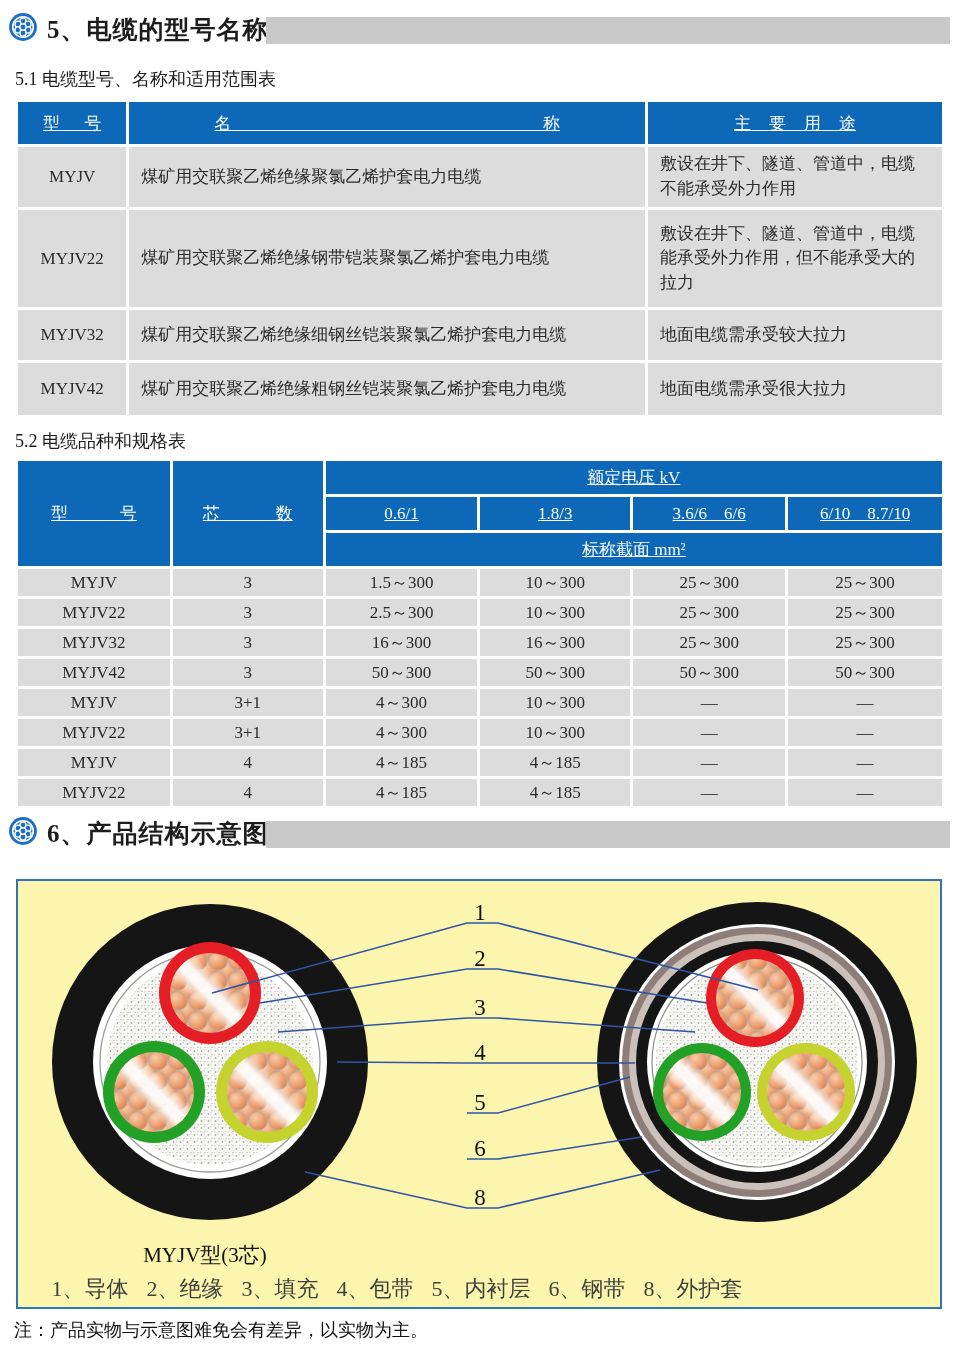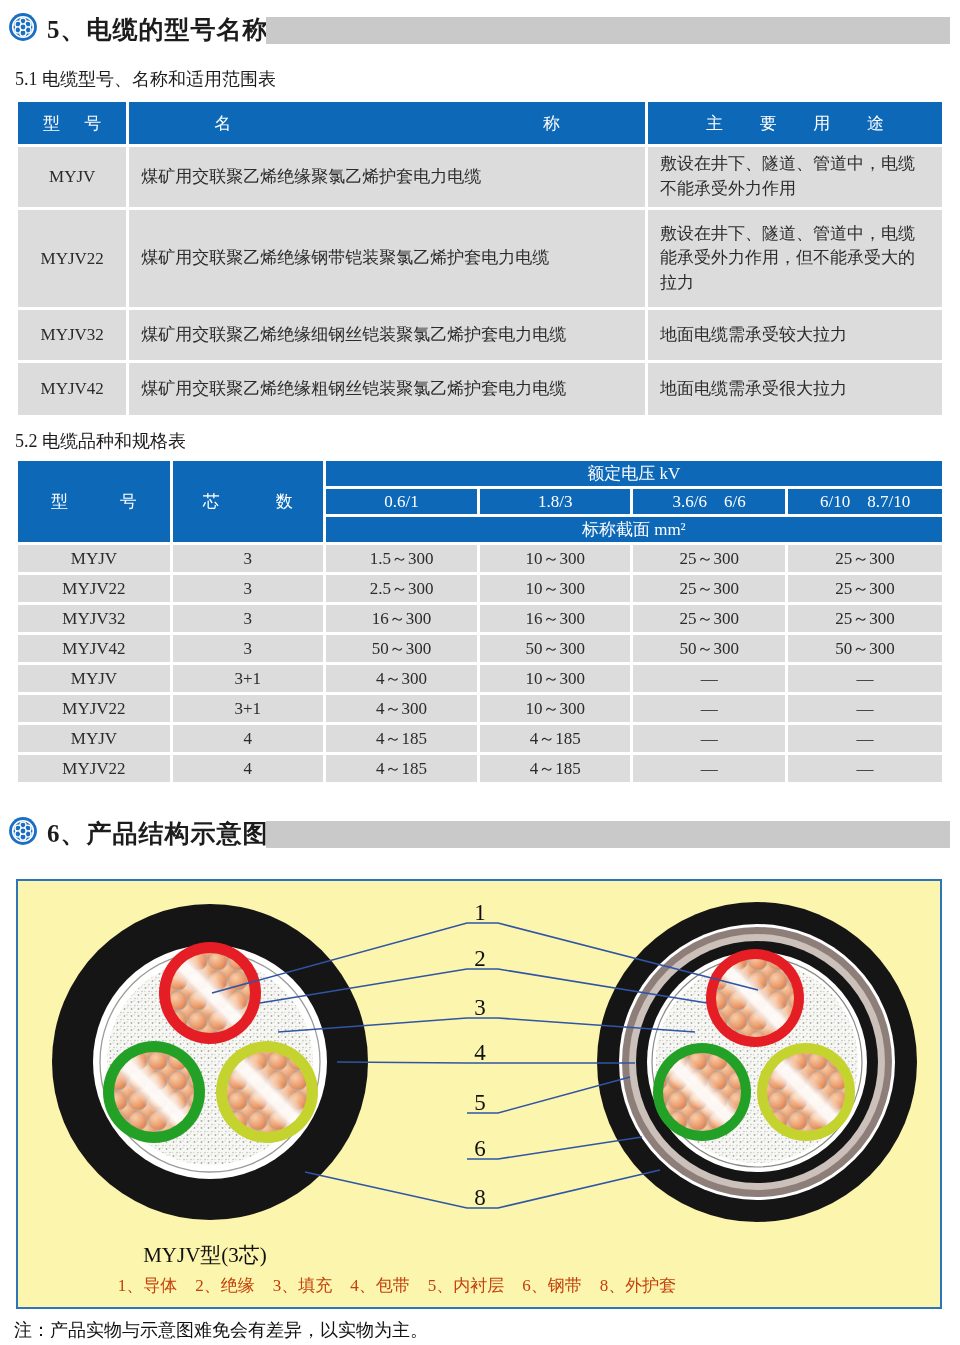--- a/index.html
+++ b/index.html
@@ -14,49 +14,49 @@
   .sec-head { position:absolute; left:0; width:960px; height:40px; }
   .sec-icon { position:absolute; left:8px; top:0; width:30px; height:30px; }
   .sec-title { position:absolute; left:47px; top:1px; font-size:25px; font-weight:bold; letter-spacing:1px; white-space:nowrap;font-family:Liberation Serif, serif; }
   .sec-bar { position:absolute; left:266px; top:5px; width:684px; height:27px; background:#c9c9c9; }
 
   .subtitle { position:absolute; left:15px; font-size:18px; white-space:nowrap; }
 
   
   table { border-collapse:separate; border-spacing:3px; table-layout:fixed; background:#ffffff; }
   th, td { font-weight:normal; text-align:center; vertical-align:middle; font-size:17px; }
-  th { background:#0d68b8; color:#ffffff; }
+  th { background:#0d68b8; color:#ffffff;text-decoration:underline; }
   td { background:#dcdcdc; color:#2b2b2b; }
   .spread { text-align:justify; text-align-last:justify; }
   .t1 { position:absolute; left:15px; top:99px; width:930px; }
   .t1 th { height:42px; }
   .t1 .pad-model { padding:0 25px; }
   .t1 .pad-name  { padding:0 85px; }
-  .t1 .pad-use   { padding:0 58px; }
+  .t1 .pad-use   { padding:0 86px; }
   .t1 td.left { text-align:left; padding:2px 12px; line-height:1.45; }
   .t1 tbody tr:nth-child(1) td { height:60px; }
   .t1 tbody tr:nth-child(2) td { height:97px; }
   .t1 tbody tr:nth-child(3) td { height:50px; }
   .t1 tbody tr:nth-child(4) td { height:52px; }
 
   .t2 { position:absolute; left:15px; top:458px; width:930px; }
-  .t2 th { height:25px; }
+  .t2 th { height:33px; }
   .t2 .pad-model { padding:0 33px; }
   .t2 .pad-cores { padding:0 30px; }
   .t2 tbody td { height:27px; }
 
   
   .diagram-box {
     position:absolute; left:16px; top:879px; width:926px; height:430px;
     background:#fcf5ad; border:2px solid #2e74b8;
   }
   .cable-caption { position:absolute; width:200px; text-align:center; top:360px; font-size:21px; color:#111; white-space:nowrap; }
   .cap-left  { left:87px; }
   .cap-right { left:639px; }
-  .legend-row { position:absolute; left:0; top:393px; width:758px; text-align:center; font-size:17px; color:#c2410c; }
+  .legend-row { position:absolute; left:0; top:393px; width:758px; text-align:center; font-size:22px; color:#404040; }
   .legend-row span { margin:0 9px; white-space:nowrap; }
 
   .note { position:absolute; left:14px; top:1318px; font-size:18px; color:#111; white-space:nowrap; }
 </style>
 </head>
 <body>
 
 <div class="sec-head" style="top:12px">
   <svg class="sec-icon" viewBox="0 0 28 28">
     <circle cx="14" cy="14" r="13" fill="#1b6ec2"></circle>

